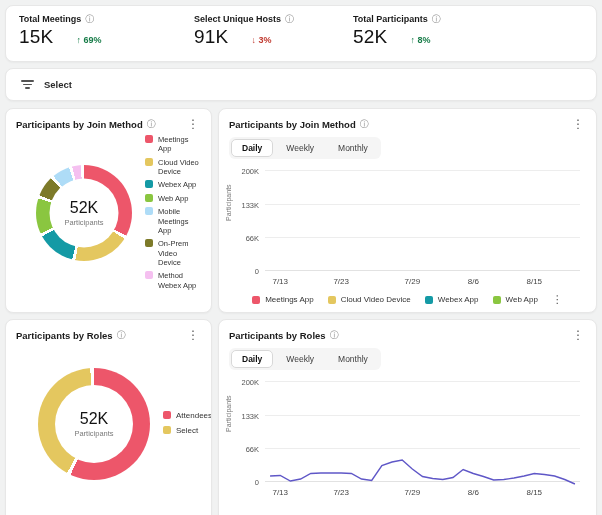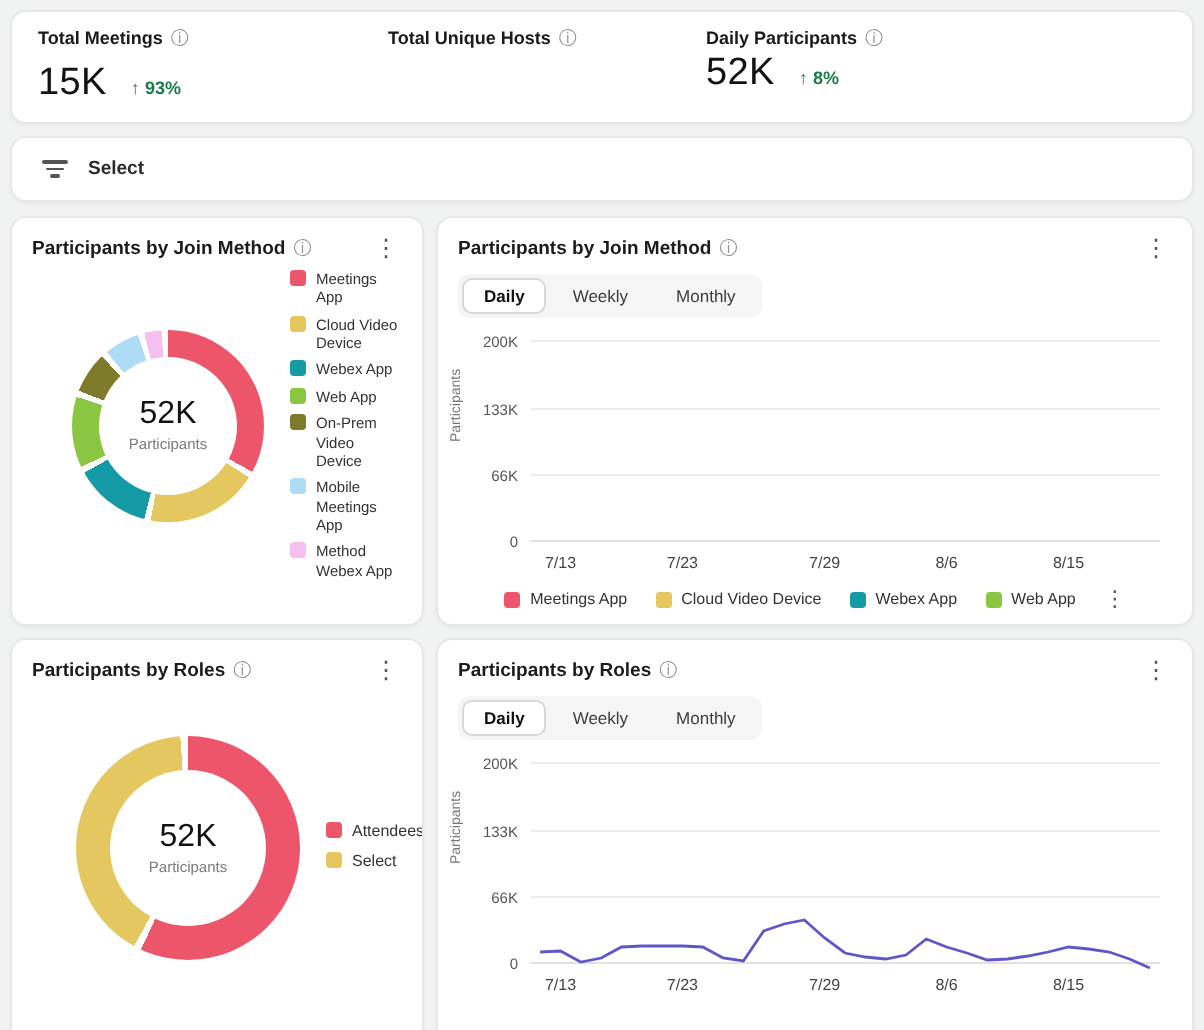--- a/index.html
+++ b/index.html
@@ -13,27 +13,27 @@
   .card {
     background:#ffffff;
     border:1px solid #e7e7e7;
     border-radius:8px;
     box-shadow:0 1px 2px rgba(0,0,0,.04);
   }
 
   
   .kpi-card { display:flex; padding:8px 10px 8px 13px; height:57px; }
   .kpi { display:flex; flex-direction:column; }
-  .kpi:nth-child(1){ width:175px;justify-content:space-between; }
+  .kpi:nth-child(1){ width:175px; }
   .kpi:nth-child(2){ width:159px; }
   .kpi:nth-child(3){ flex:1; }
   .kpi-label-row { display:flex; align-items:center; gap:4px; }
   .kpi-label { font-size:9px; font-weight:700; color:#1a1a1a; }
   .info-icon { font-size:9px; color:#8e8e8e; line-height:1; cursor:pointer; }
-  .kpi-value-row { display:flex; align-items:baseline; gap:12px; margin-top:2px; }
+  .kpi-value-row { display:flex; align-items:baseline; gap:23px; margin-top:2px; }
   .kpi-value { font-size:19px; font-weight:500; color:#121212; letter-spacing:.2px; }
   .kpi-trend { font-size:9px; font-weight:700; }
   .kpi-sub { font-size:8px; color:#6f6f6f; margin-top:3px; }
 
   
   .filters-bar { margin-top:6px; height:33px; display:flex; align-items:center; padding:0 14px; gap:10px; }
   .funnel-icon { display:flex; flex-direction:column; align-items:center; gap:2px; width:14px; cursor:pointer; }
   .funnel-icon i { display:block; height:1.5px; background:#545454; border-radius:1px; }
   .funnel-icon i:nth-child(1){ width:13px; } .funnel-icon i:nth-child(2){ width:9px; } .funnel-icon i:nth-child(3){ width:5px; }
   .filters-label { font-size:9.5px; font-weight:700; color:#2b2b2b; }
@@ -95,33 +95,37 @@
 <div class="page">
 
   <section class="card kpi-card">
     <div class="kpi">
       <div class="kpi-label-row">
         <span class="kpi-label">Total Meetings</span>
         <span class="info-icon">ⓘ</span>
       </div>
       <div class="kpi-value-row">
         <span class="kpi-value">15K</span>
-        <span class="kpi-trend" style="color: rgb(23, 124, 72);"><i class="tr-arrow" style="font-style:normal">↑</i> <i style="font-style:normal" class="tr-val">93%</i></span>
+        <span class="kpi-trend" style="color: rgb(23, 124, 72);"><i class="tr-arrow" style="font-style:normal">↑</i> <i style="font-style:normal" class="tr-val">69%</i></span>
       </div>
     </div>
     <div class="kpi">
       <div class="kpi-label-row">
-        <span class="kpi-label">Total Unique Hosts</span>
+        <span class="kpi-label">Select Unique Hosts</span>
         <span class="info-icon">ⓘ</span>
+      </div>
+      <div class="kpi-value-row">
+        <span class="kpi-value">91K</span>
+        <span class="kpi-trend" style="color: rgb(192, 57, 47);"><i class="tr-arrow" style="font-style:normal">↓</i> <i style="font-style:normal" class="tr-val">3%</i></span>
       </div>
       <span class="kpi-sub"></span>
     </div>
     <div class="kpi">
       <div class="kpi-label-row">
-        <span class="kpi-label">Daily Participants</span>
+        <span class="kpi-label">Total Participants</span>
         <span class="info-icon">ⓘ</span>
       </div>
       <div class="kpi-value-row">
         <span class="kpi-value">52K</span>
         <span class="kpi-trend" style="color: rgb(23, 124, 72);"><i class="tr-arrow" style="font-style:normal">↑</i> <i style="font-style:normal" class="tr-val">8%</i></span>
       </div>
     </div>
   </section>
 
   <section class="card filters-bar">
@@ -159,26 +163,26 @@
             </div>
             <div class="lg-item">
               <span class="lg-swatch" style="background: rgb(20, 154, 165);"></span>
               <span>Webex App</span>
             </div>
             <div class="lg-item">
               <span class="lg-swatch" style="background: rgb(138, 198, 64);"></span>
               <span>Web App</span>
             </div>
             <div class="lg-item">
+              <span class="lg-swatch" style="background: rgb(174, 220, 247);"></span>
+              <span>Mobile Meetings App</span>
+            </div>
+            <div class="lg-item">
               <span class="lg-swatch" style="background: rgb(125, 122, 41);"></span>
               <span>On-Prem Video Device</span>
-            </div>
-            <div class="lg-item">
-              <span class="lg-swatch" style="background: rgb(174, 220, 247);"></span>
-              <span>Mobile Meetings App</span>
             </div>
             <div class="lg-item">
               <span class="lg-swatch" style="background: rgb(245, 192, 240);"></span>
               <span>Method Webex App</span>
             </div>
           </div>
       </div>
     </section>
 
     <section class="card panel">

